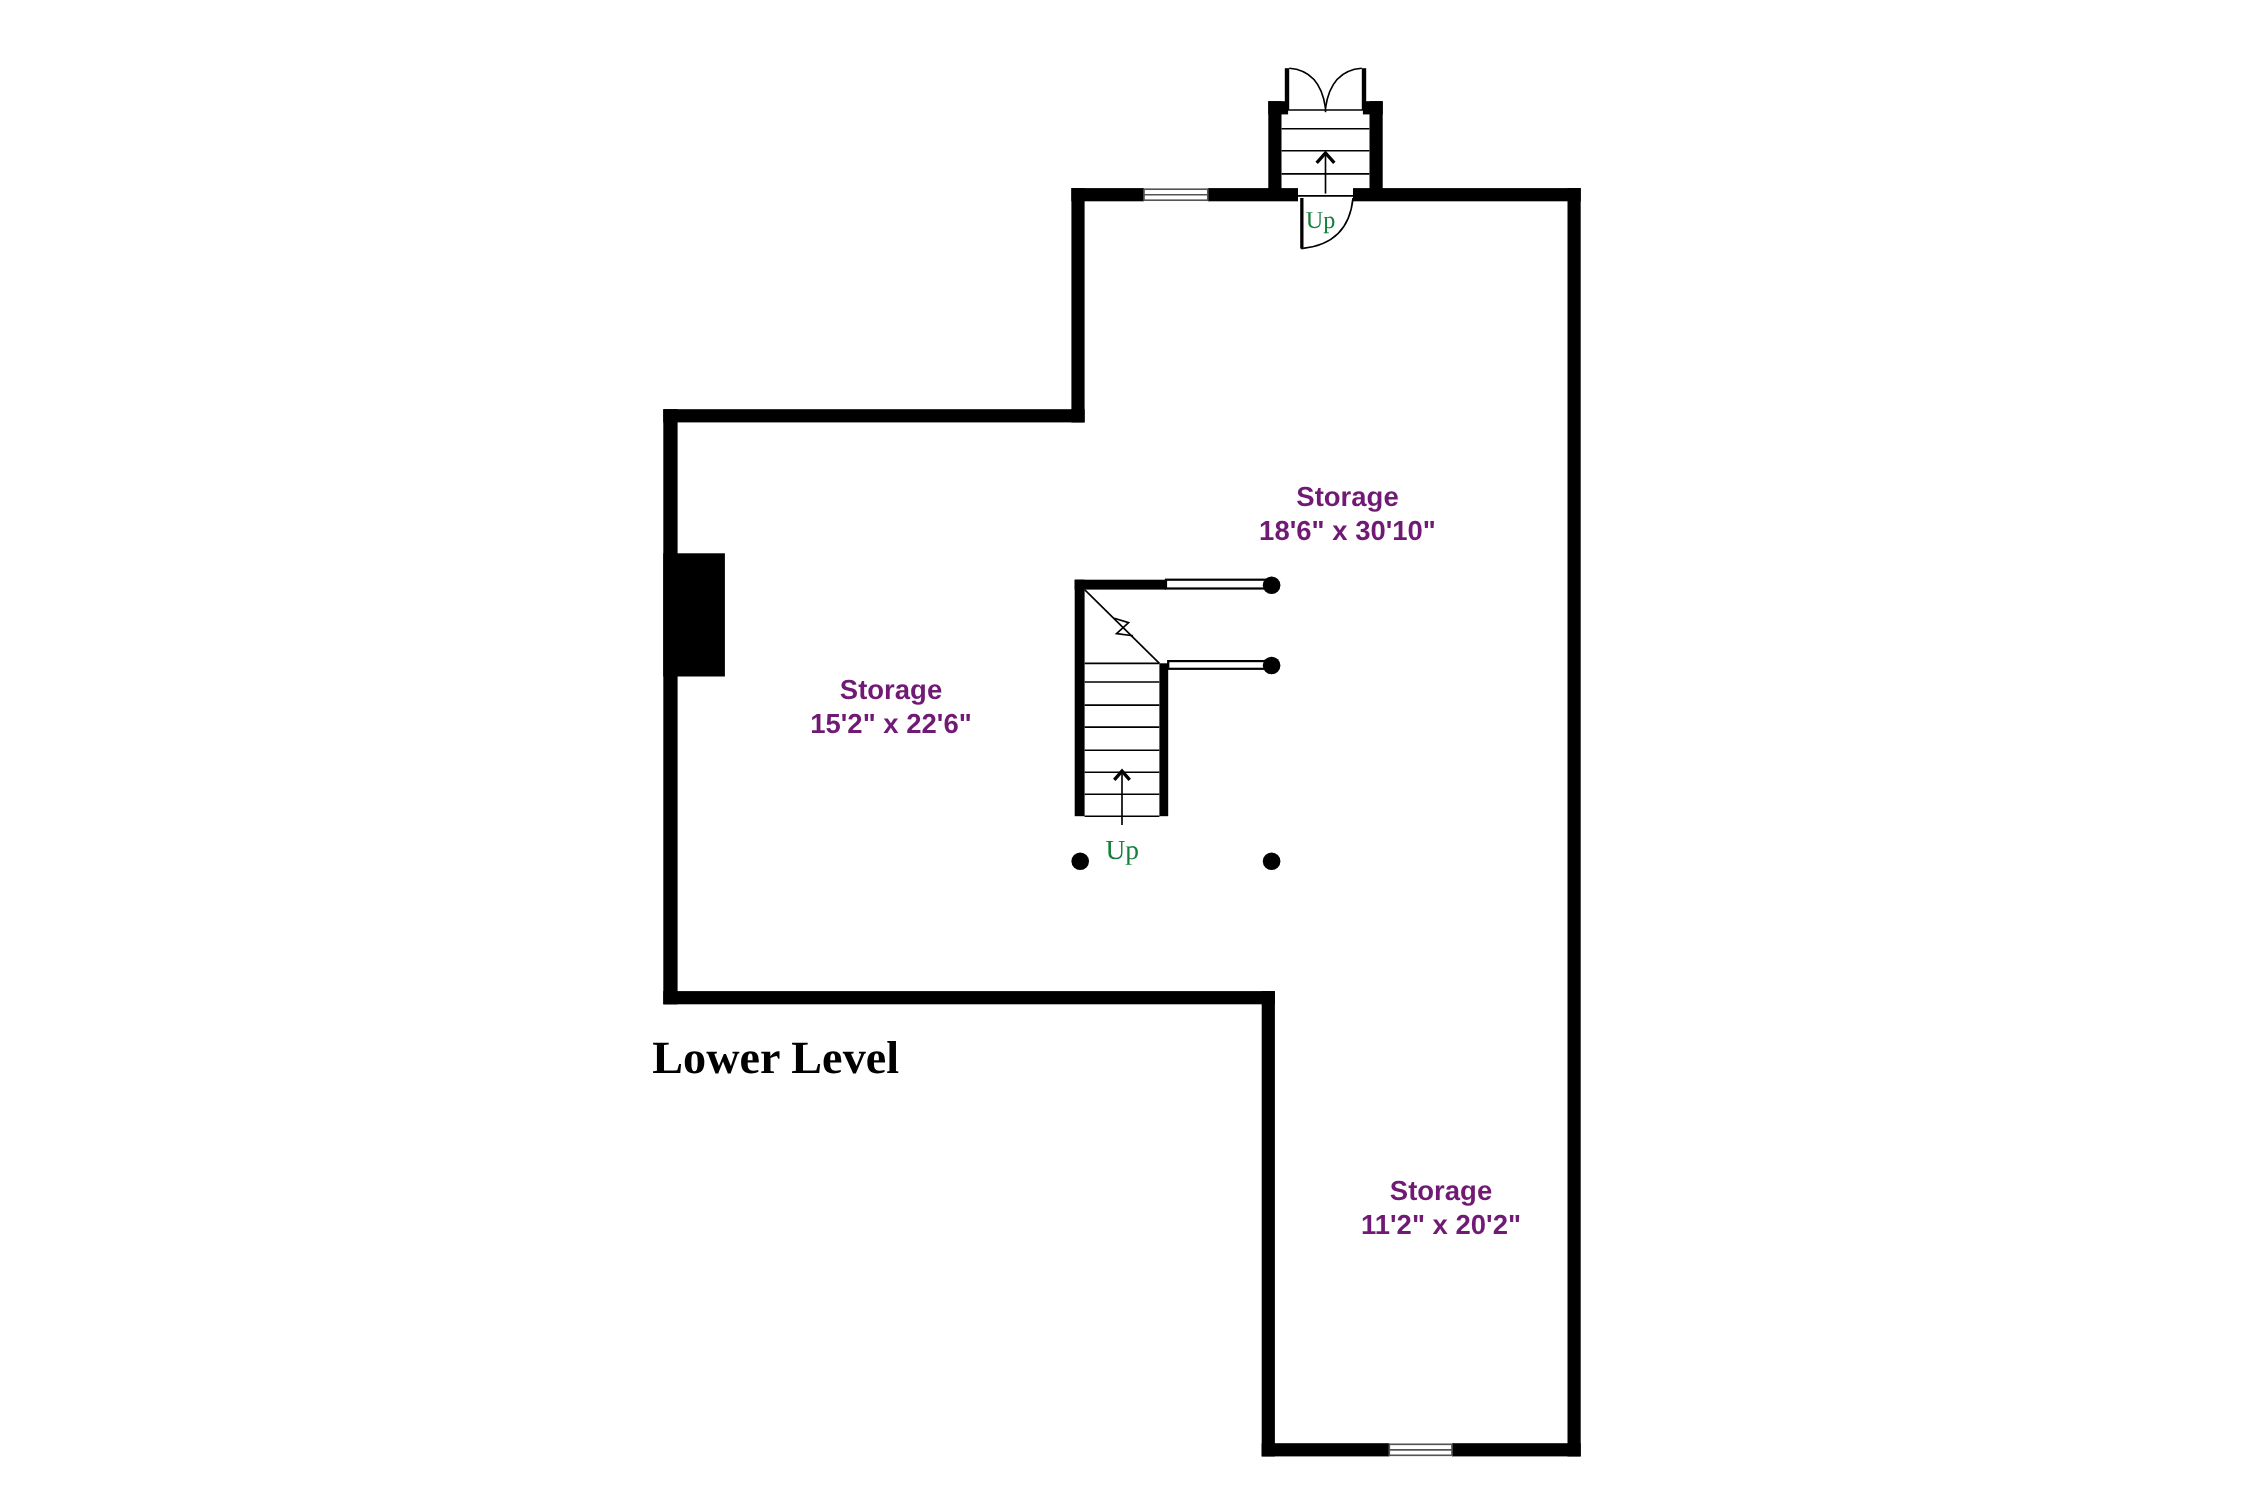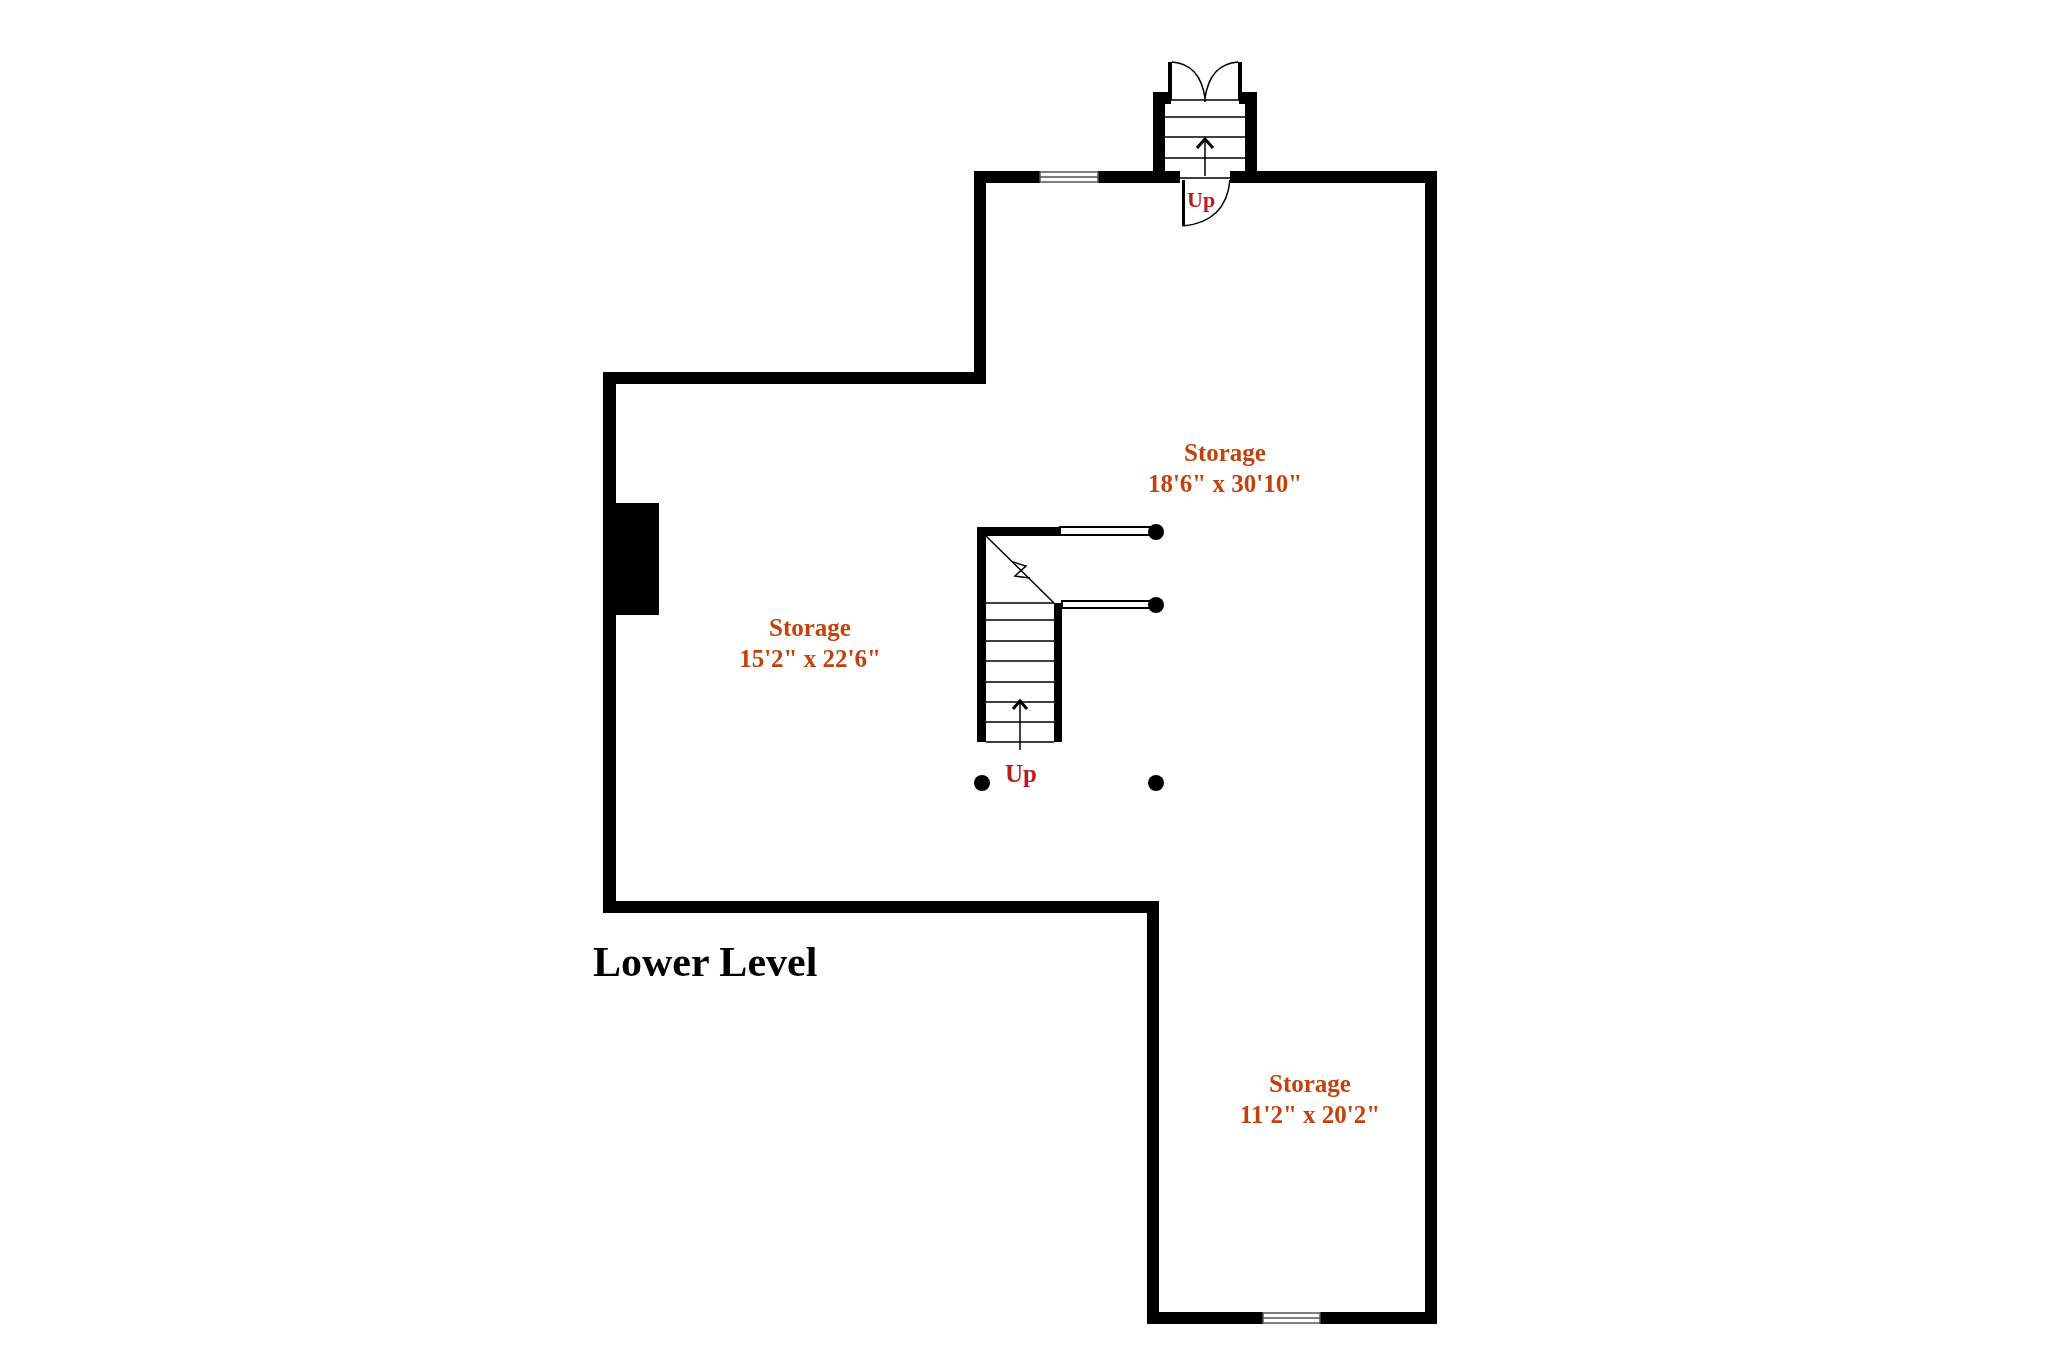--- a/index.html
+++ b/index.html
@@ -1,22 +1,22 @@
 <!DOCTYPE html>
 <html><head>
 <meta charset="utf-8">
 <style>
   html, body { margin: 0; padding: 0; background: #ffffff; }
   body { width: 2048px; height: 1372px; position: relative; overflow: hidden; }
   #plan { position: absolute; left: 0; top: 0; width: 2048px; height: 1372px; }
-  .label { position: absolute; font-family: Liberation Serif, serif; font-weight: bold; color: #c2410c; text-align: center; white-space: nowrap; line-height: 1.25; }
+  .label { position: absolute; font-family: Liberation Sans, sans-serif; font-weight: bold; color: #701a75; text-align: center; white-space: nowrap; line-height: 1.25; }
   .room-label { font-size: 25px; }
   .room-name, .room-dims { display: block; }
   .level-title { position: absolute; font-family: "Liberation Serif", "DejaVu Serif", serif; font-weight: bold; font-size: 42px; color: #000; white-space: nowrap; }
-  .up-label { position: absolute; font-family: "Liberation Serif", "DejaVu Serif", serif; font-weight: bold; font-size: 25px; color: #b91c1c; white-space: nowrap; }
+  .up-label { position: absolute; font-family: "Liberation Serif", "DejaVu Serif", serif; font-weight: normal; font-size: 25px; color: #15803d; white-space: nowrap; }
 </style>
 </head>
 <body>
 
 <svg id="plan" viewBox="0 0 2048 1372" xmlns="http://www.w3.org/2000/svg">
 
   <g fill="#000">
 
     <rect x="974" y="171" width="66" height="12"></rect>
 

